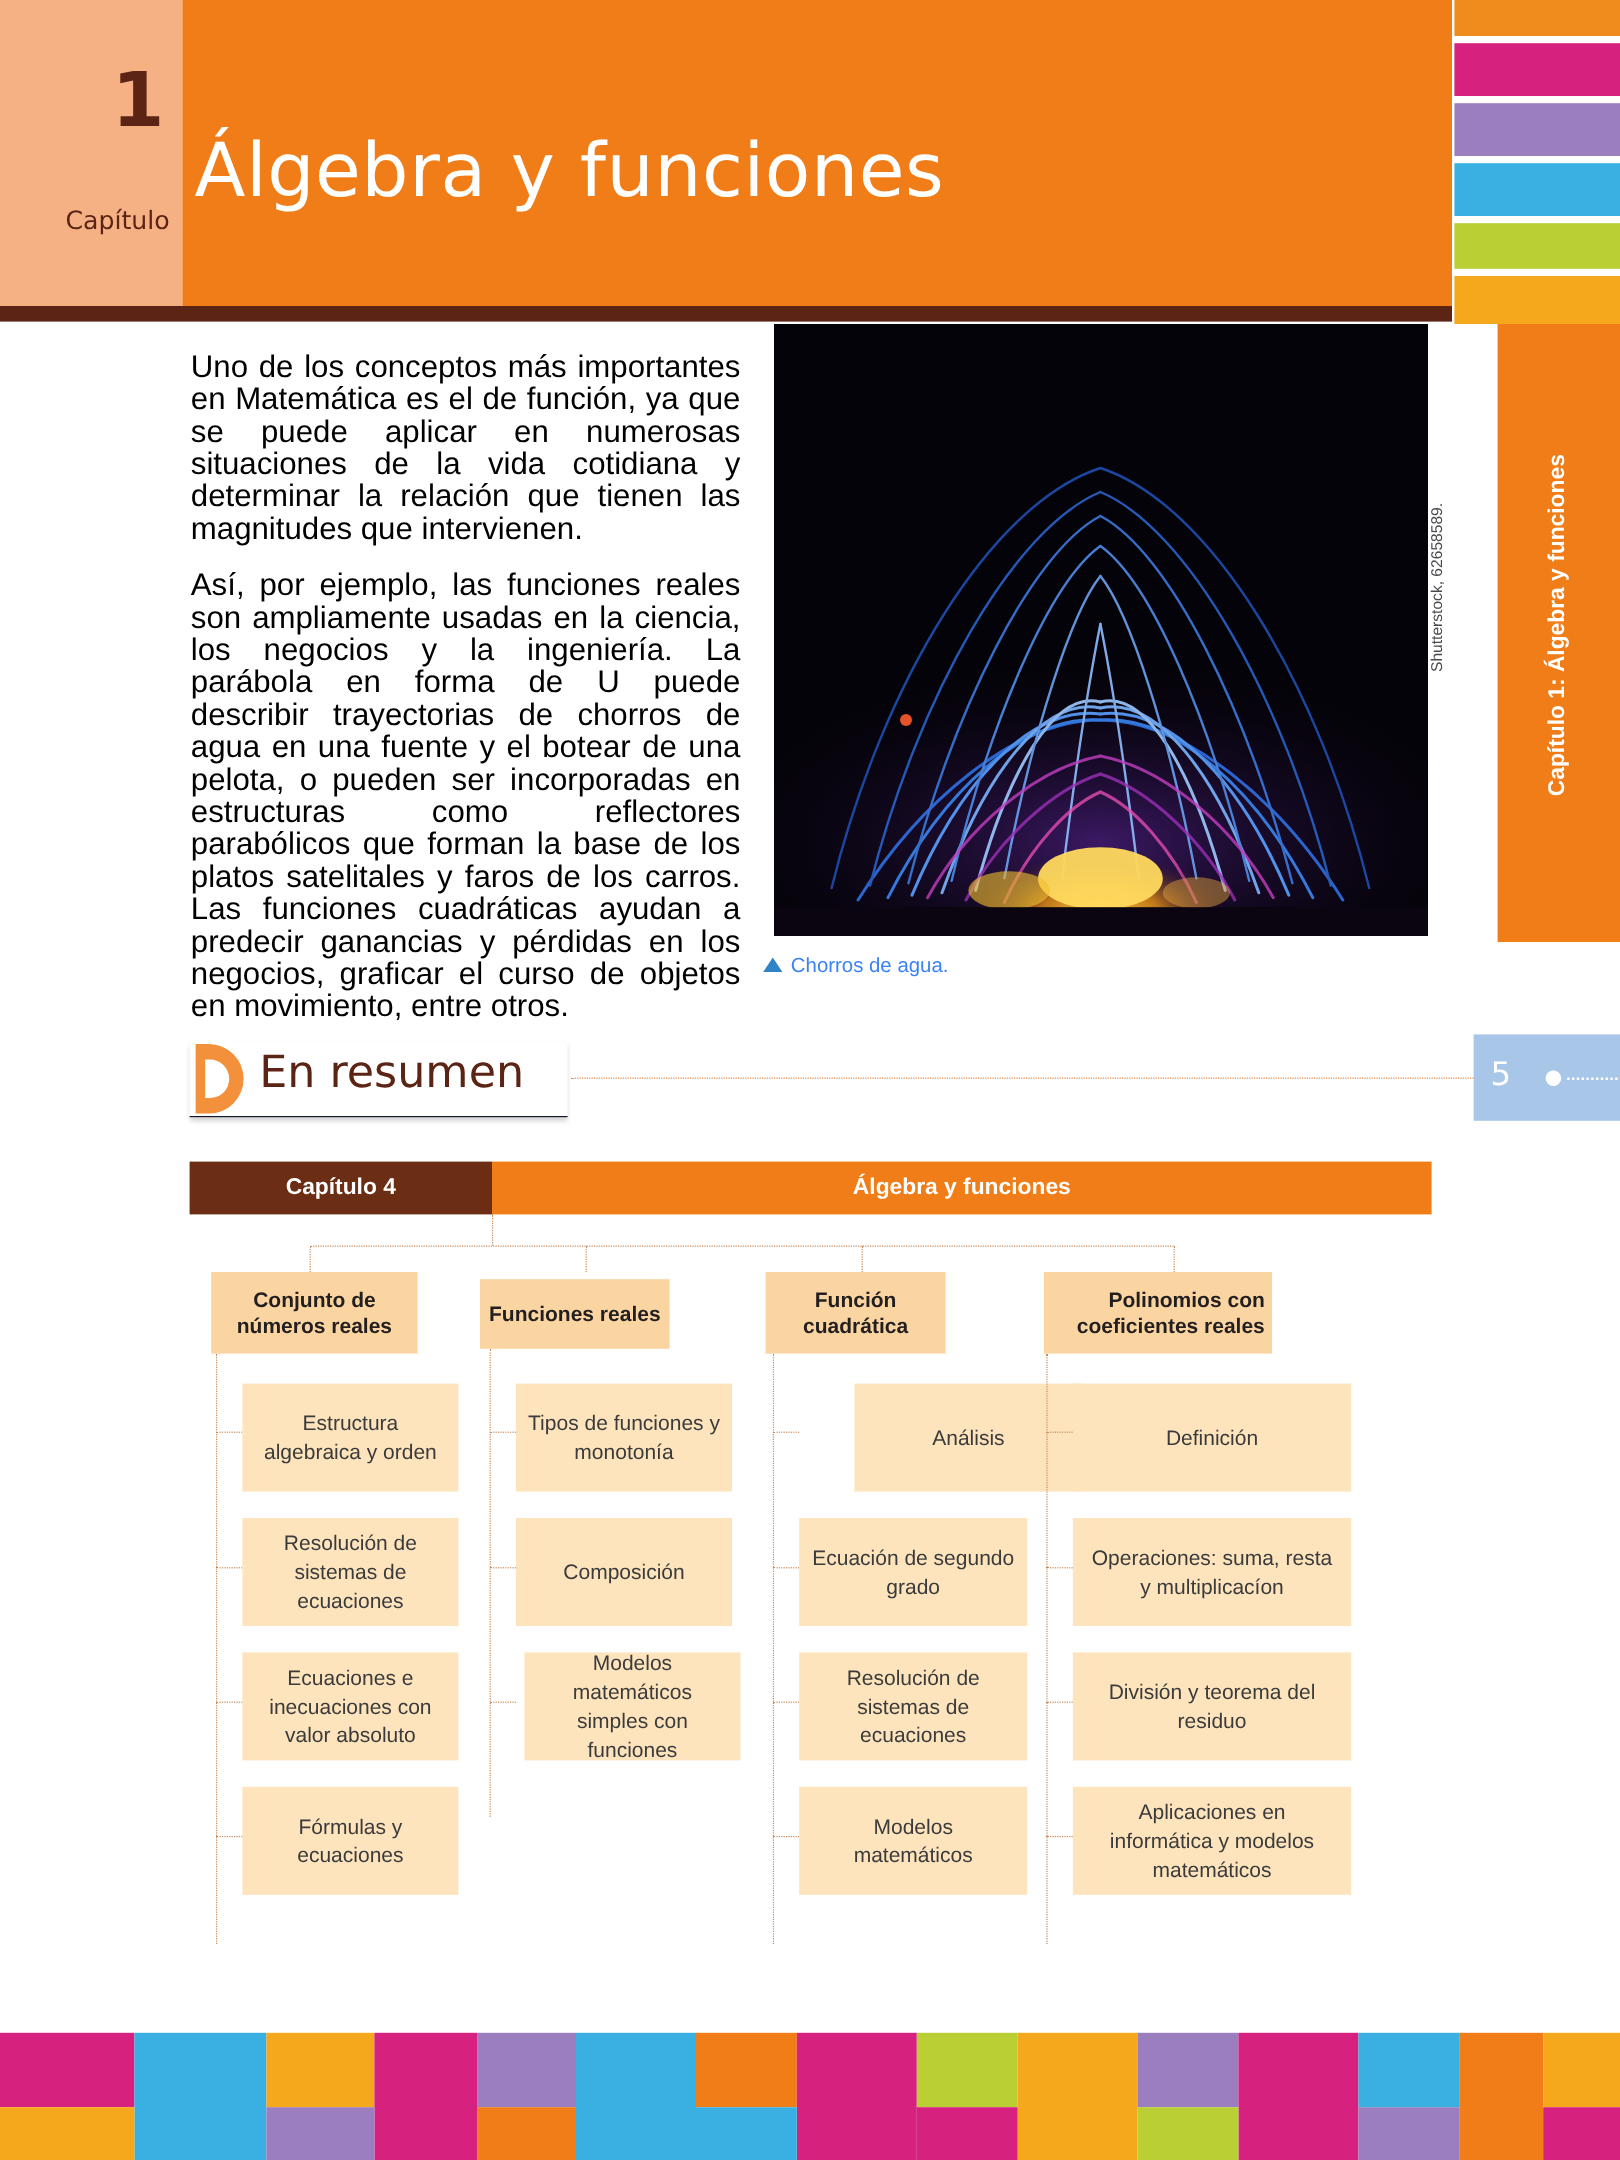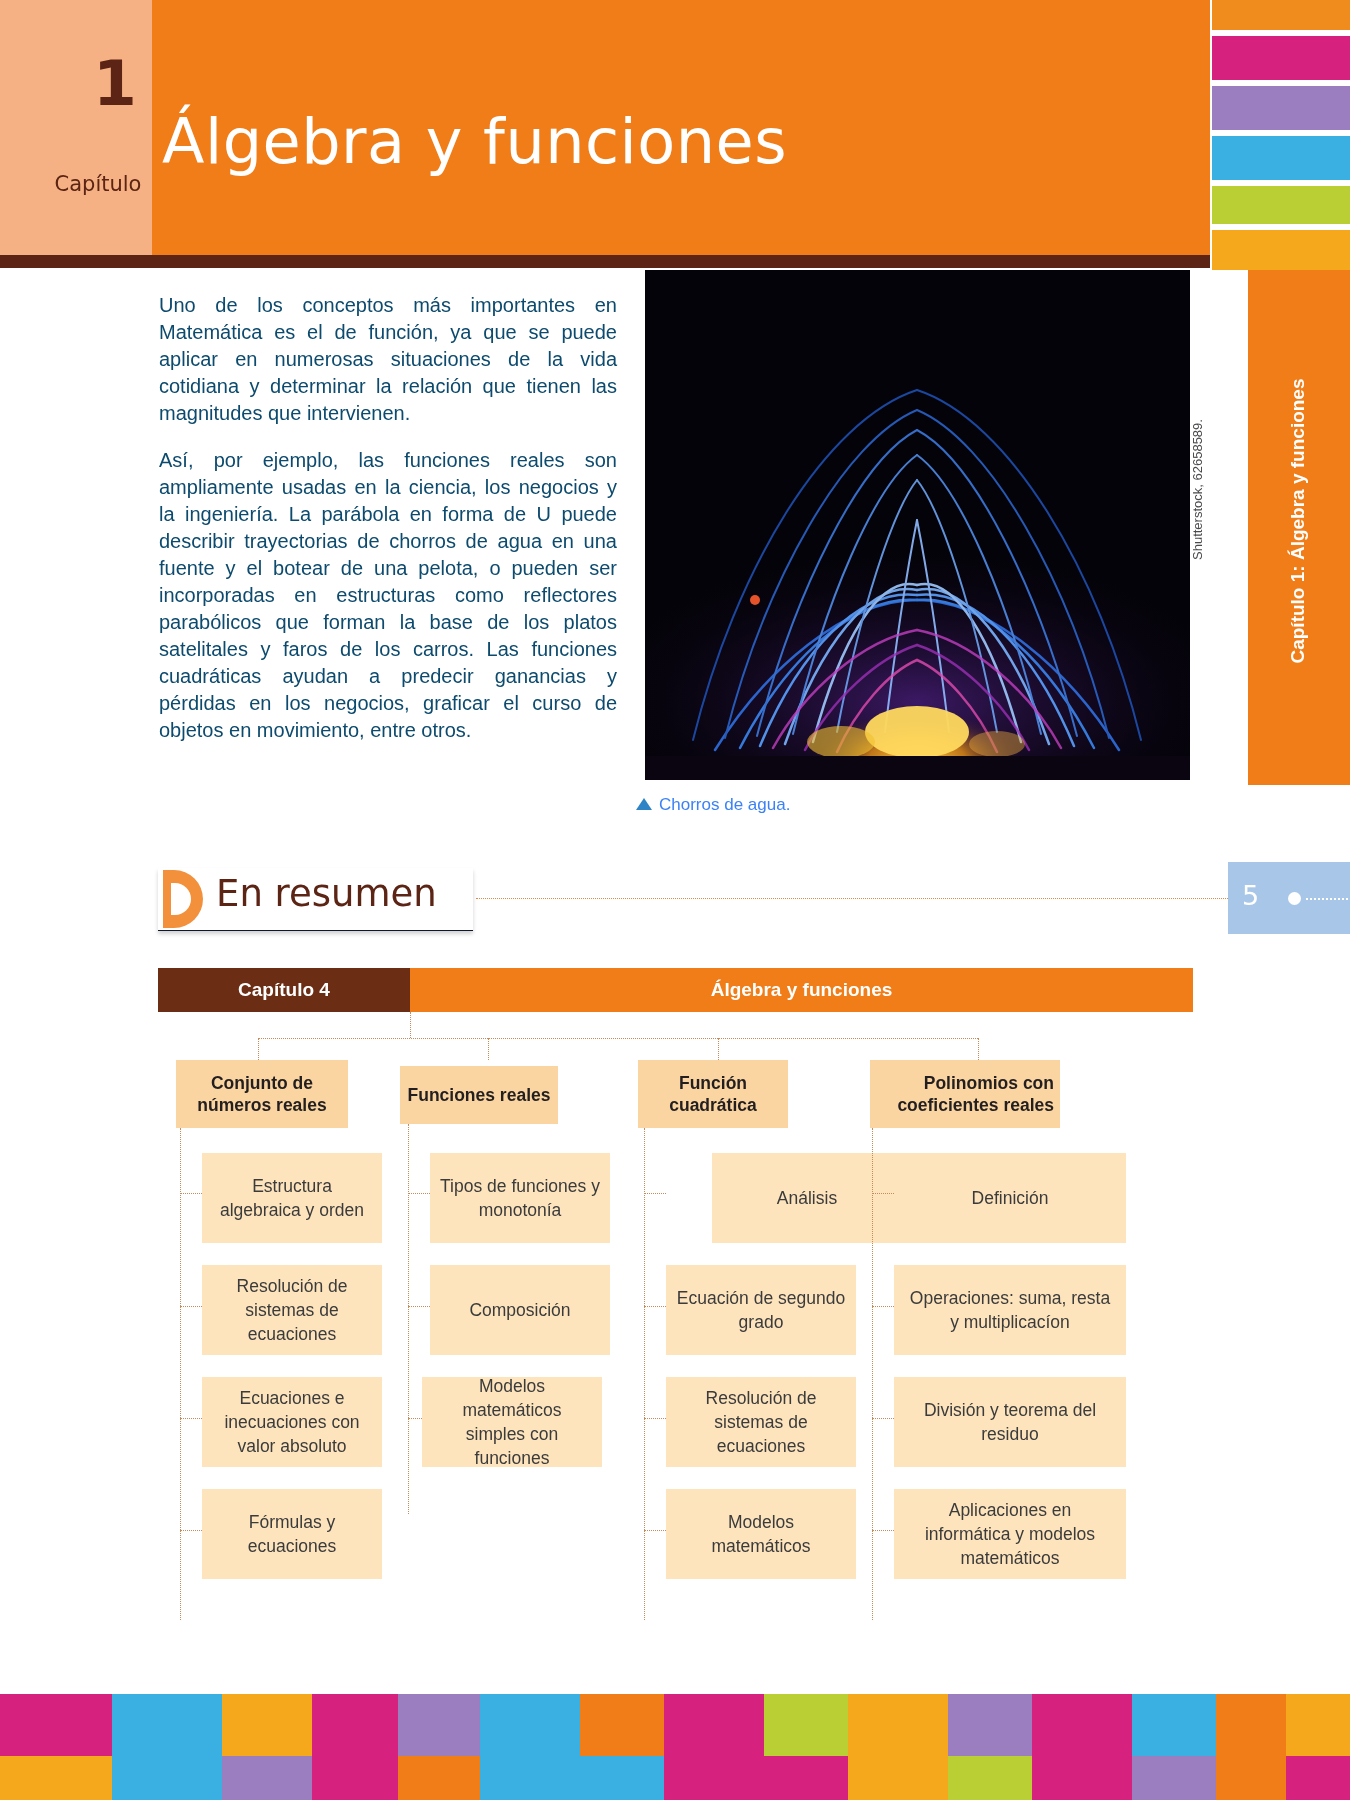--- a/index.html
+++ b/index.html
@@ -119,23 +119,23 @@
     color: #4a4a4a;
     white-space: nowrap;
   }
 
   
   .body-col {
     position: absolute;
     left: 159px;
     top: 292px;
     width: 458px;
-    font-size: 20px;
+    font-size: 26px;
     line-height: 27px;
-    color: #0c4a6e;
+    color: #000000;
     text-align: justify;
   }
   .body-col p { margin: 0 0 20px 0; }
 
   
   .photo {
     position: absolute;
     left: 645px;
     top: 270px;
     width: 545px;
@@ -436,21 +436,21 @@
   <div class="cell" style="left:44px; top:409px; width:180px; height:90px;">Ecuaciones e inecuaciones con valor absoluto</div>
   <div class="cell" style="left:44px; top:521px; width:180px; height:90px;">Fórmulas y ecuaciones</div>
 
   <div class="connector v-dot" style="left:250px; top:156px; height:390px;"></div>
   <div class="connector h-dot" style="left:250px; top:225px; width:22px;"></div>
   <div class="connector h-dot" style="left:250px; top:338px; width:22px;"></div>
   <div class="connector h-dot" style="left:250px; top:450px; width:22px;"></div>
 
   <div class="cell" style="left:272px; top:185px; width:180px; height:90px;">Tipos de funciones y monotonía</div>
   <div class="cell" style="left:272px; top:297px; width:180px; height:90px;">Composición</div>
-  <div class="cell" style="left:264px; top:409px; width:180px; height:90px;">Modelos matemáticos simples con funciones</div>
+  <div class="cell" style="left:279px; top:409px; width:180px; height:90px;">Modelos matemáticos simples con funciones</div>
 
   <div class="connector v-dot" style="left:486px; top:160px; height:492px;"></div>
   <div class="connector h-dot" style="left:486px; top:225px; width:22px;"></div>
   <div class="connector h-dot" style="left:486px; top:338px; width:22px;"></div>
   <div class="connector h-dot" style="left:486px; top:450px; width:22px;"></div>
   <div class="connector h-dot" style="left:486px; top:562px; width:22px;"></div>
 
   <div class="cell" style="left:508px; top:185px; width:190px; height:90px;margin-left:46px;">Análisis</div>
   <div class="cell" style="left:508px; top:297px; width:190px; height:90px;">Ecuación de segundo grado</div>
   <div class="cell" style="left:508px; top:409px; width:190px; height:90px;">Resolución de sistemas de ecuaciones</div>

